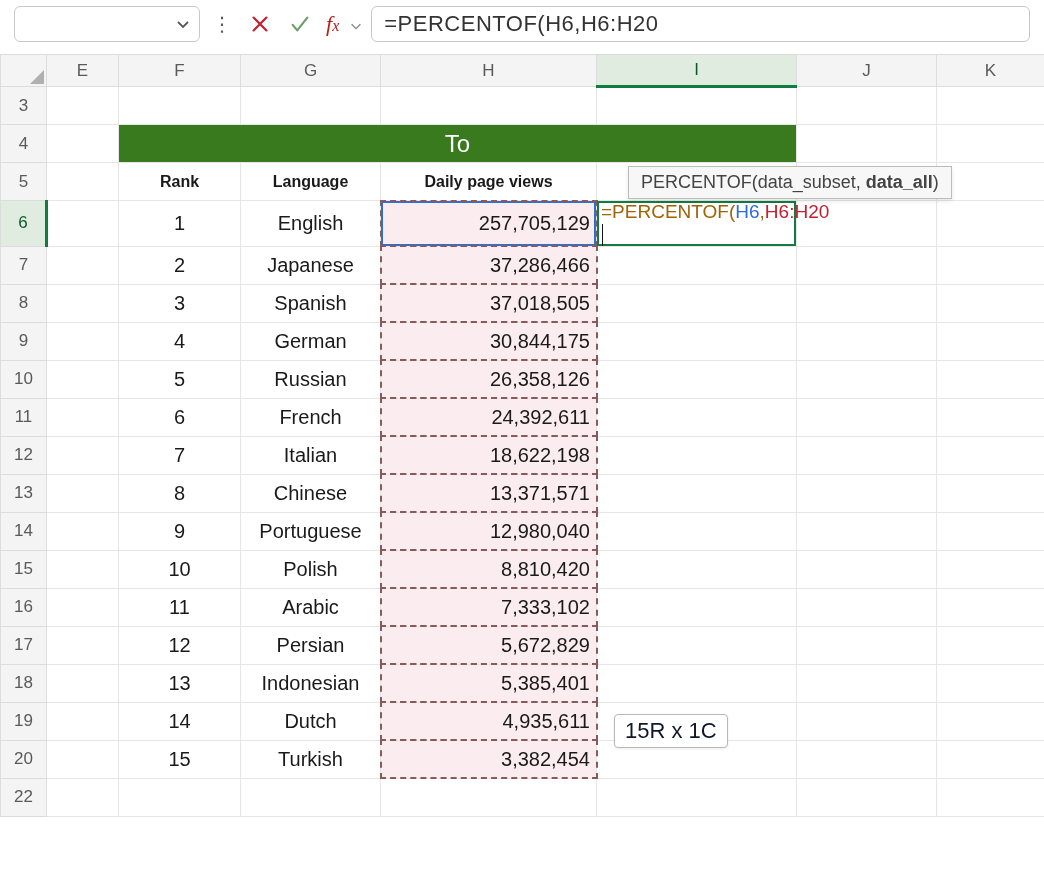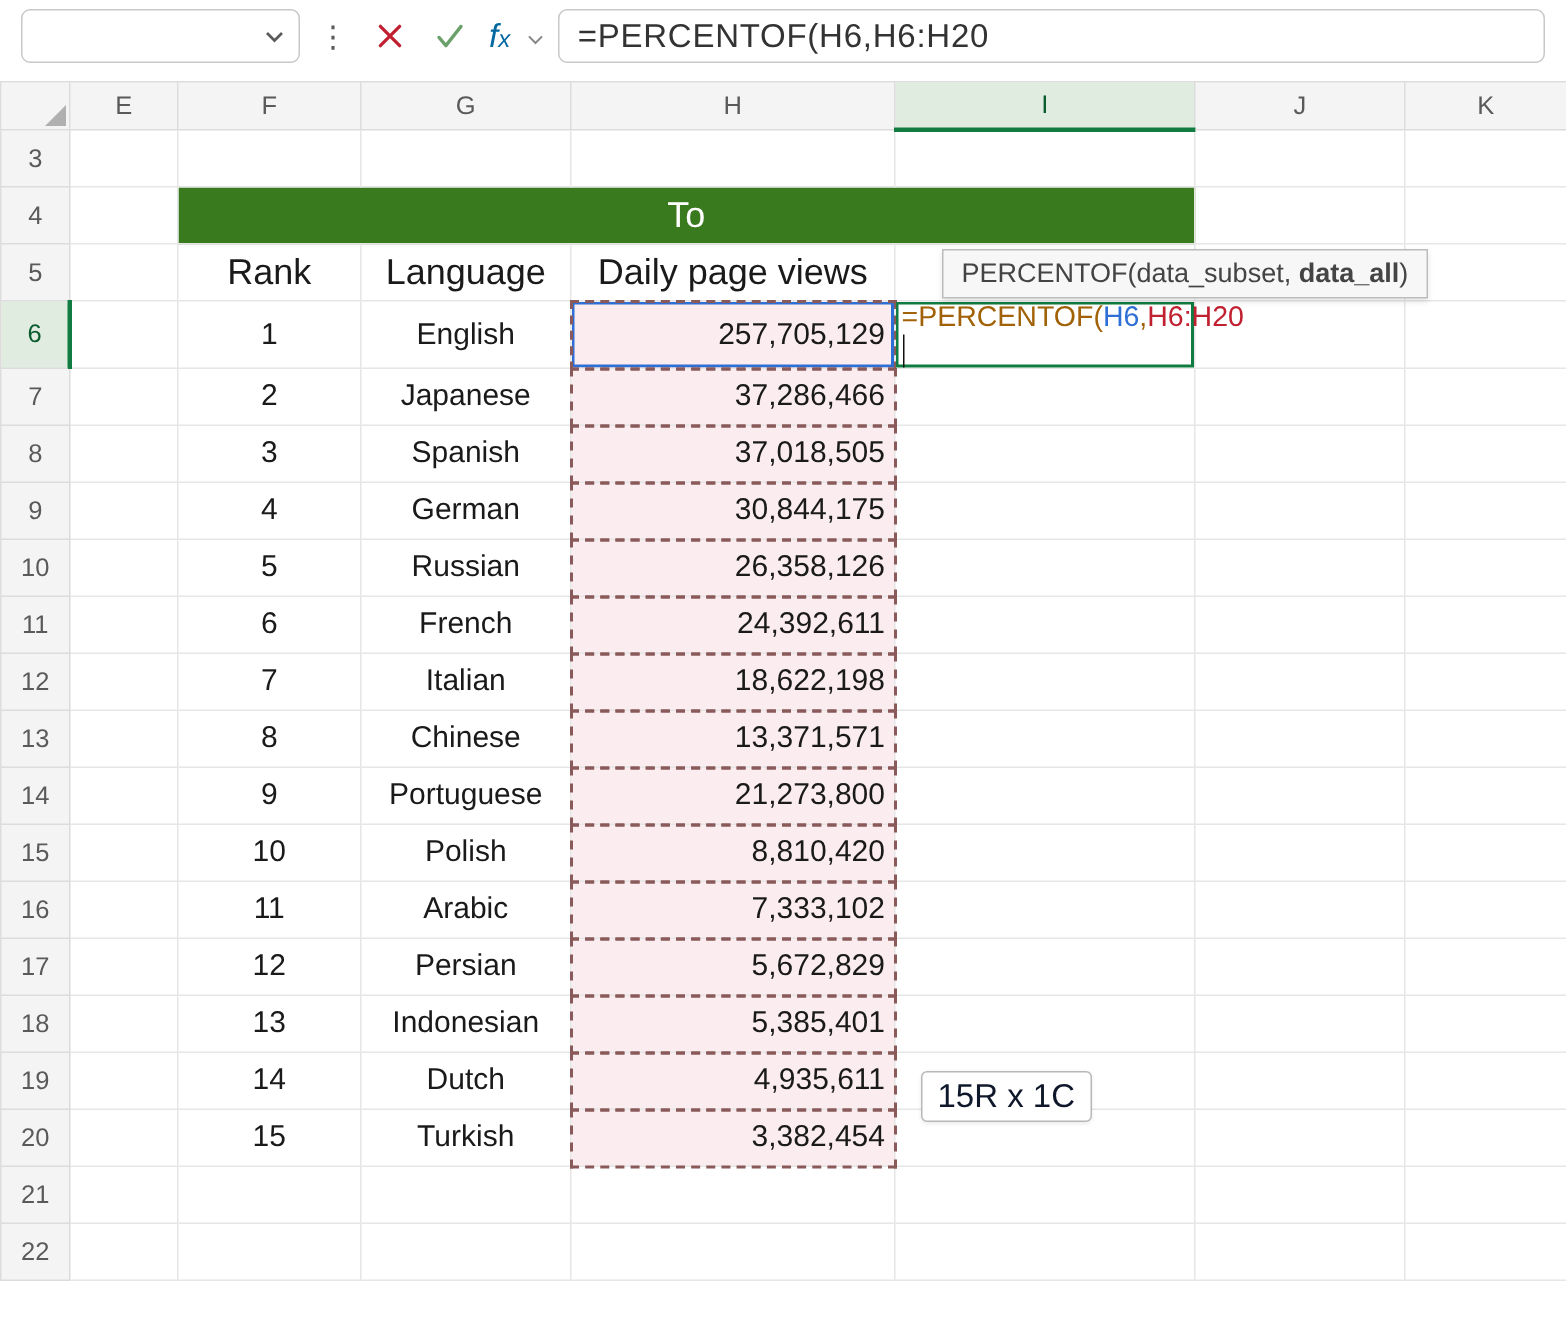--- a/index.html
+++ b/index.html
@@ -34,21 +34,21 @@
     display: inline-block;
   }
   .chev-down svg { width:16px; height:16px; }
   .vdots { color:#5a5a5a; font-size:20px; padding:0 4px; }
   .fb-btn {
     width: 32px; height: 32px;
     display:flex; align-items:center; justify-content:center;
     border-radius:4px;
   }
   .fb-btn svg { width:22px; height:22px; }
-  .fx { font-style: italic; font-family: Liberation Sans, sans-serif; font-size:22px; color:#0369a1; padding:0 2px;}
+  .fx { font-style: italic; font-family: Liberation Serif, serif; font-size:22px; color:#b91c1c; padding:0 2px;}
   .fx-chev { width:14px; height:14px; }
   .formula-input {
     flex:1;
     height:36px;
     border:1px solid #c8c8c8;
     border-radius:6px;
     background:#fff;
     display:flex;
     align-items:center;
     padding:0 12px;
@@ -94,21 +94,21 @@
     background:#fff;
   }
   td.right { text-align:right; }
   .header-bar {
     background:#3a7a1f;
     color:#fff;
     text-align:center;
     font-size:24px;
     border:1px solid #e6e6e6;
   }
-  .col-title { font-size:24px; }
+  .col-title { font-size:16px;font-weight:bold; }
   .pink { background:#fbedef; }
   .marching {
     outline:2px dashed #8a5a5a;
     outline-offset:-1px;
     margin-top:24px;
   }
   .blue-cell-outline { box-shadow: inset 0 0 0 2px #2e6fd6; }
   
   .editing {
     position:relative;
@@ -327,21 +327,21 @@
           <td class="right pink marching">13,371,571</td>
           <td></td>
           <td></td>
           <td></td>
         </tr>
   <tr>
           <th class="rowh">14</th>
           <td></td>
           <td>9</td>
           <td>Portuguese</td>
-          <td class="right pink marching">21,273,800</td>
+          <td class="right pink marching">12,980,040</td>
           <td></td>
           <td></td>
           <td></td>
         </tr>
   <tr>
           <th class="rowh">15</th>
           <td></td>
           <td>10</td>
           <td>Polish</td>
           <td class="right pink marching">8,810,420</td>
@@ -394,30 +394,20 @@
           <td></td>
           <td>15</td>
           <td>Turkish</td>
           <td class="right pink marching">3,382,454</td>
           <td></td>
           <td></td>
           <td></td>
         </tr>
 
   <tr>
-          <th class="rowh">21</th>
-          <td></td>
-          <td></td>
-          <td></td>
-          <td></td>
-          <td></td>
-          <td></td>
-          <td></td>
-        </tr>
-  <tr>
           <th class="rowh">22</th>
           <td></td>
           <td></td>
           <td></td>
           <td></td>
           <td></td>
           <td></td>
           <td></td>
         </tr>
 </tbody>

